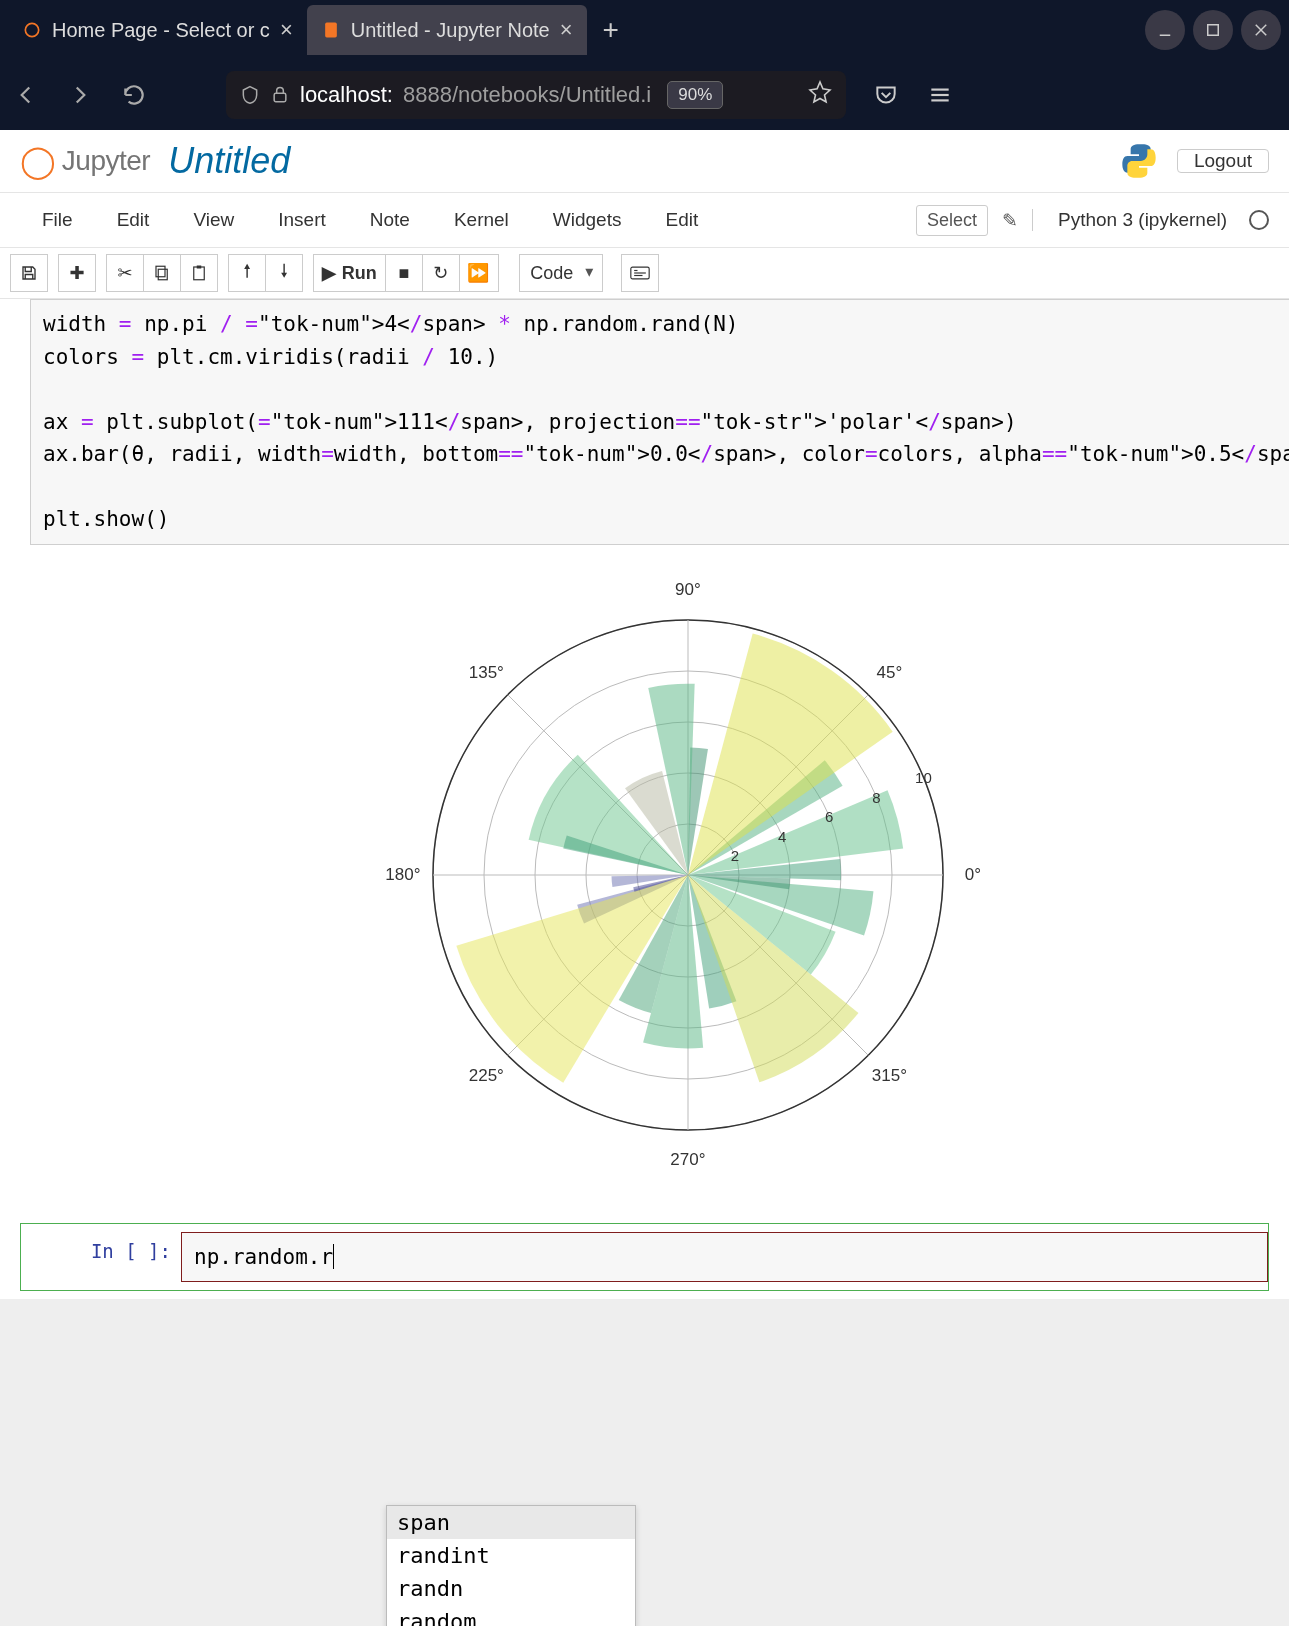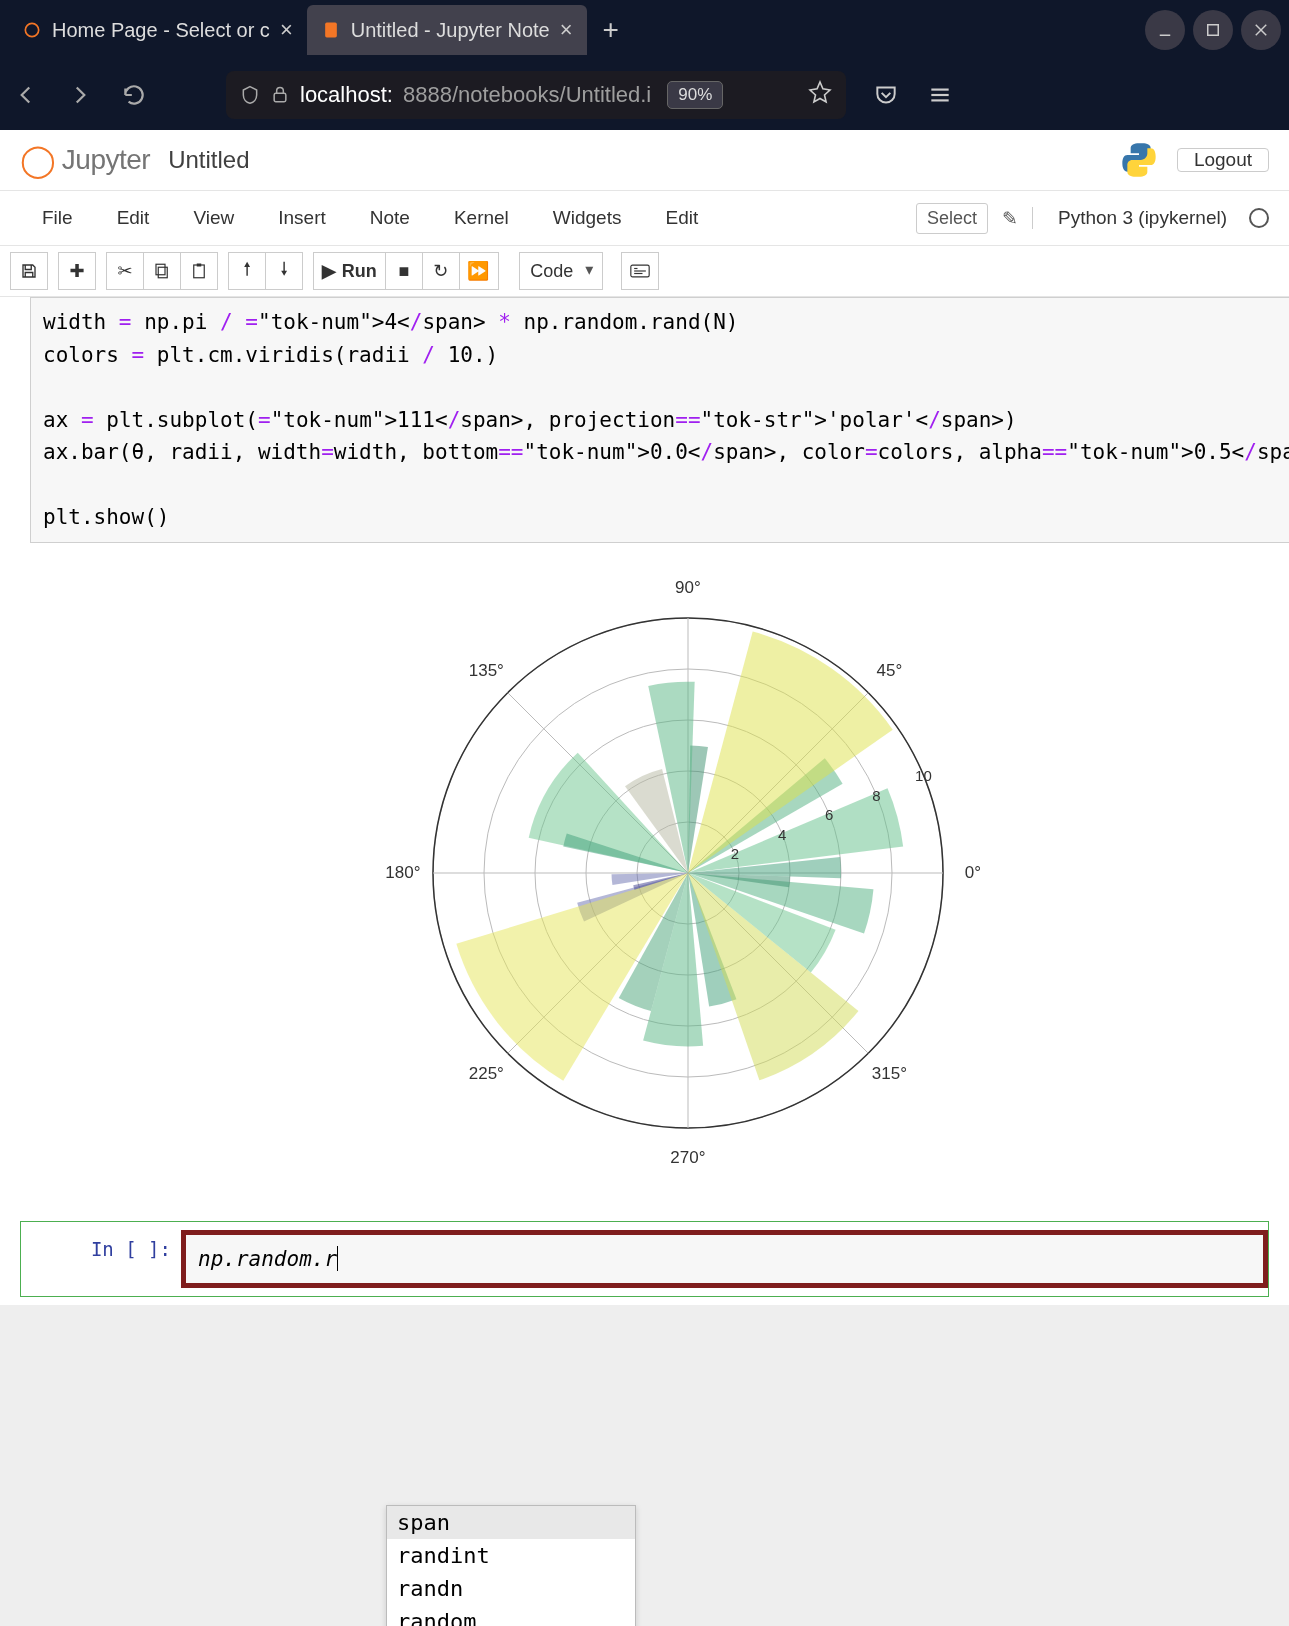--- a/index.html
+++ b/index.html
@@ -29,21 +29,21 @@
 .addr-icon { width: 40px; height: 40px; display: flex; align-items: center; justify-content: center; color: #ccc; }
 .addr-icon svg { width: 26px; height: 26px; }
 
 
 .viewport { background: #fff; height: calc(1626px - 130px); overflow: hidden; position: relative; }
 
 
 .jp-header { display: flex; align-items: center; padding: 10px 20px; border-bottom: 1px solid #e5e5e5; }
 .jp-logo { display: flex; align-items: center; gap: 6px; font-size: 28px; color: #757575; }
 .jp-logo-mark { color: #f37626; font-size: 32px; }
-.jp-title { font-size: 24px; color: #404040; margin-left: 18px; }
+.jp-title { font-size: 36px; color: #0369a1; margin-left: 18px; font-style: italic; }
 .jp-header-right { margin-left: auto; display: flex; align-items: center; gap: 18px; }
 .python-icon { width: 40px; height: 40px; }
 .logout-btn { border: 1px solid #ccc; background: #fff; padding: 0 16px; border-radius: 4px; font-size: 19px; color: #333; }
 
 
 .jp-menu { display: flex; align-items: center; padding: 10px 20px; border-bottom: 1px solid #e5e5e5; font-size: 19px; color: #333; }
 .jp-menu-item { padding: 6px 22px; cursor: pointer; }
 .jp-menu-right { margin-left: auto; display: flex; align-items: center; gap: 14px; }
 .trusted-badge { border: 1px solid #ccc; padding: 4px 10px; border-radius: 3px; color: #555; font-size: 18px; }
 .pencil-icon { color: #555; }
@@ -67,21 +67,21 @@
 .prompt { width: 160px; text-align: right; padding: 8px 10px 0 0; font-family: "DejaVu Sans Mono", Menlo, monospace; font-size: 19px; color: #303f9f; }
 .cell-body { flex: 1; }
 .code-box { border: 1px solid #cfcfcf; background: #f7f7f7; padding: 8px 12px; font-family: "DejaVu Sans Mono", Menlo, monospace; font-size: 21px; line-height: 1.55; white-space: pre; color: #000; overflow-x: hidden; }
 .tok-op { color: #a020f0; }
 
 .output-area { padding: 10px 0 20px 0; display: flex; justify-content: center; }
 
 
 .cell.active { border: 1px solid #4caf50; background: #fff; padding: 8px 0; }
 .cell.active .prompt { color: #303f9f; }
-.cell.active .code-box { border: 5px solid #7f1d1d; font-style: italic; }
+.cell.active .code-box { border: 1px solid #7f1d1d; }
 
 
 .autocomplete { position: absolute; background: #fff; border: 1px solid #bbb; font-family: "DejaVu Sans Mono", Menlo, monospace; font-size: 22px; box-shadow: 0 2px 6px rgba(0,0,0,.15); }
 .ac-item { padding: 4px 18px 4px 10px; white-space: nowrap; cursor: pointer; }
 .ac-item.selected { background: #e8e8e8; }
 
 
 .polar-wrap { position: relative; width: 640px; height: 640px; }
 .polar-label { position: absolute; font-size: 17px; color: #333; transform: translate(-50%, -50%); }
 .polar-tick { position: absolute; font-size: 15px; color: #333; transform: translate(-50%, -50%); }

